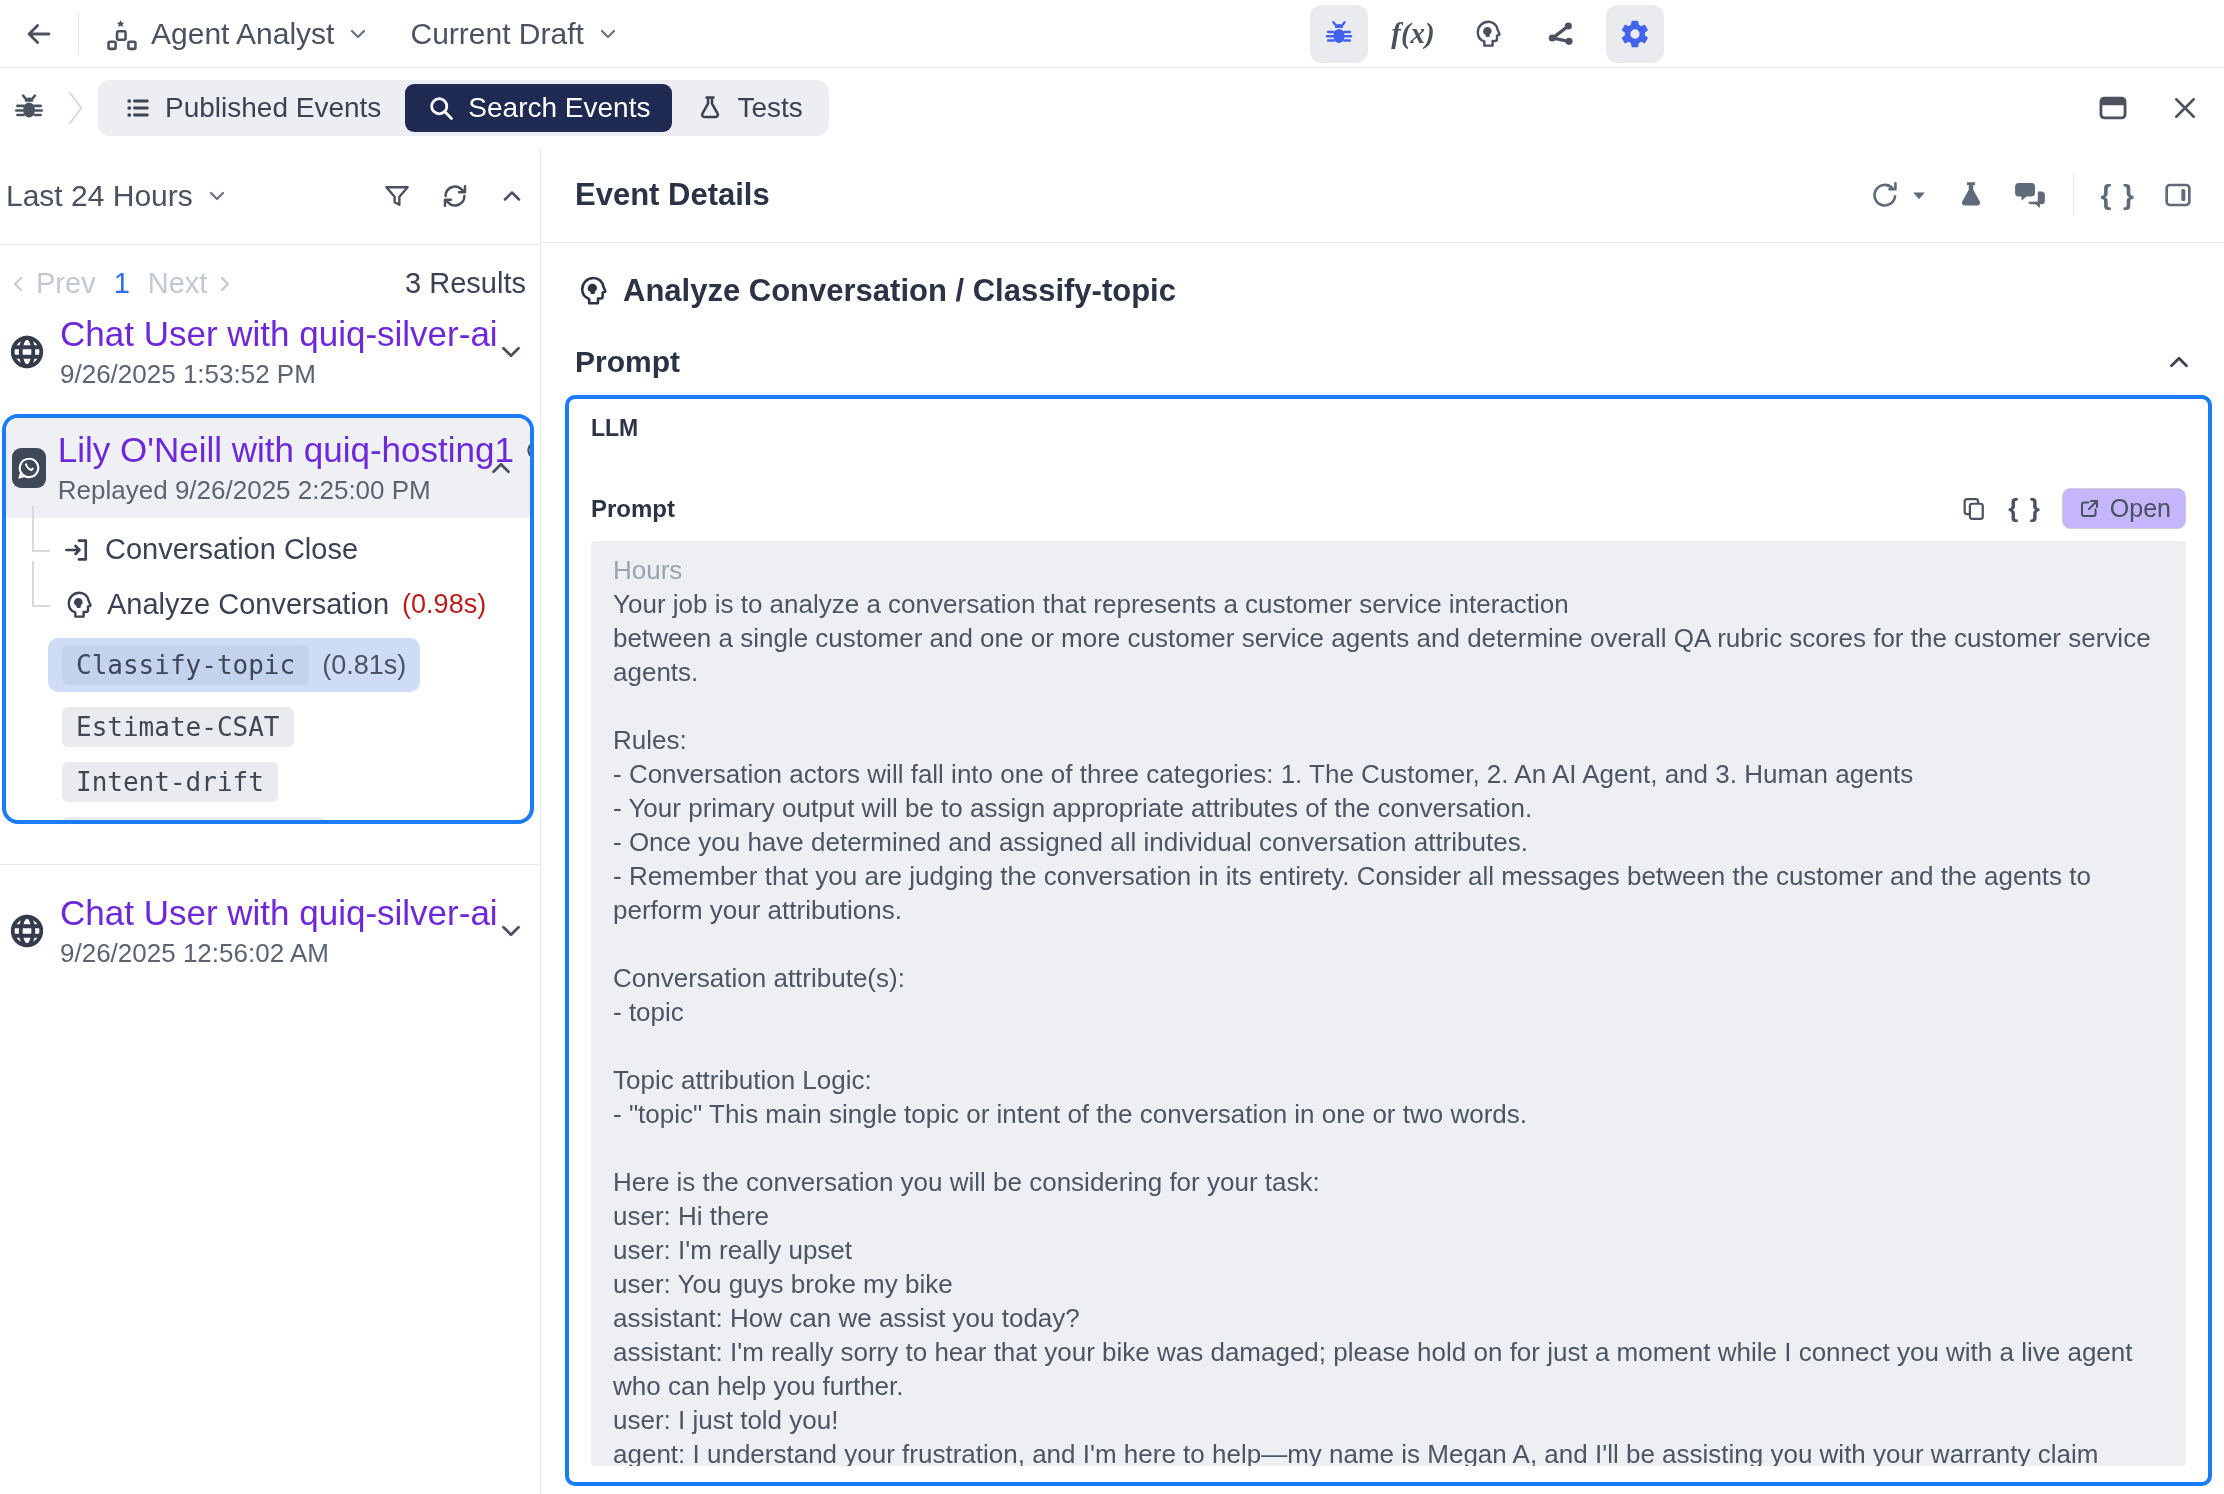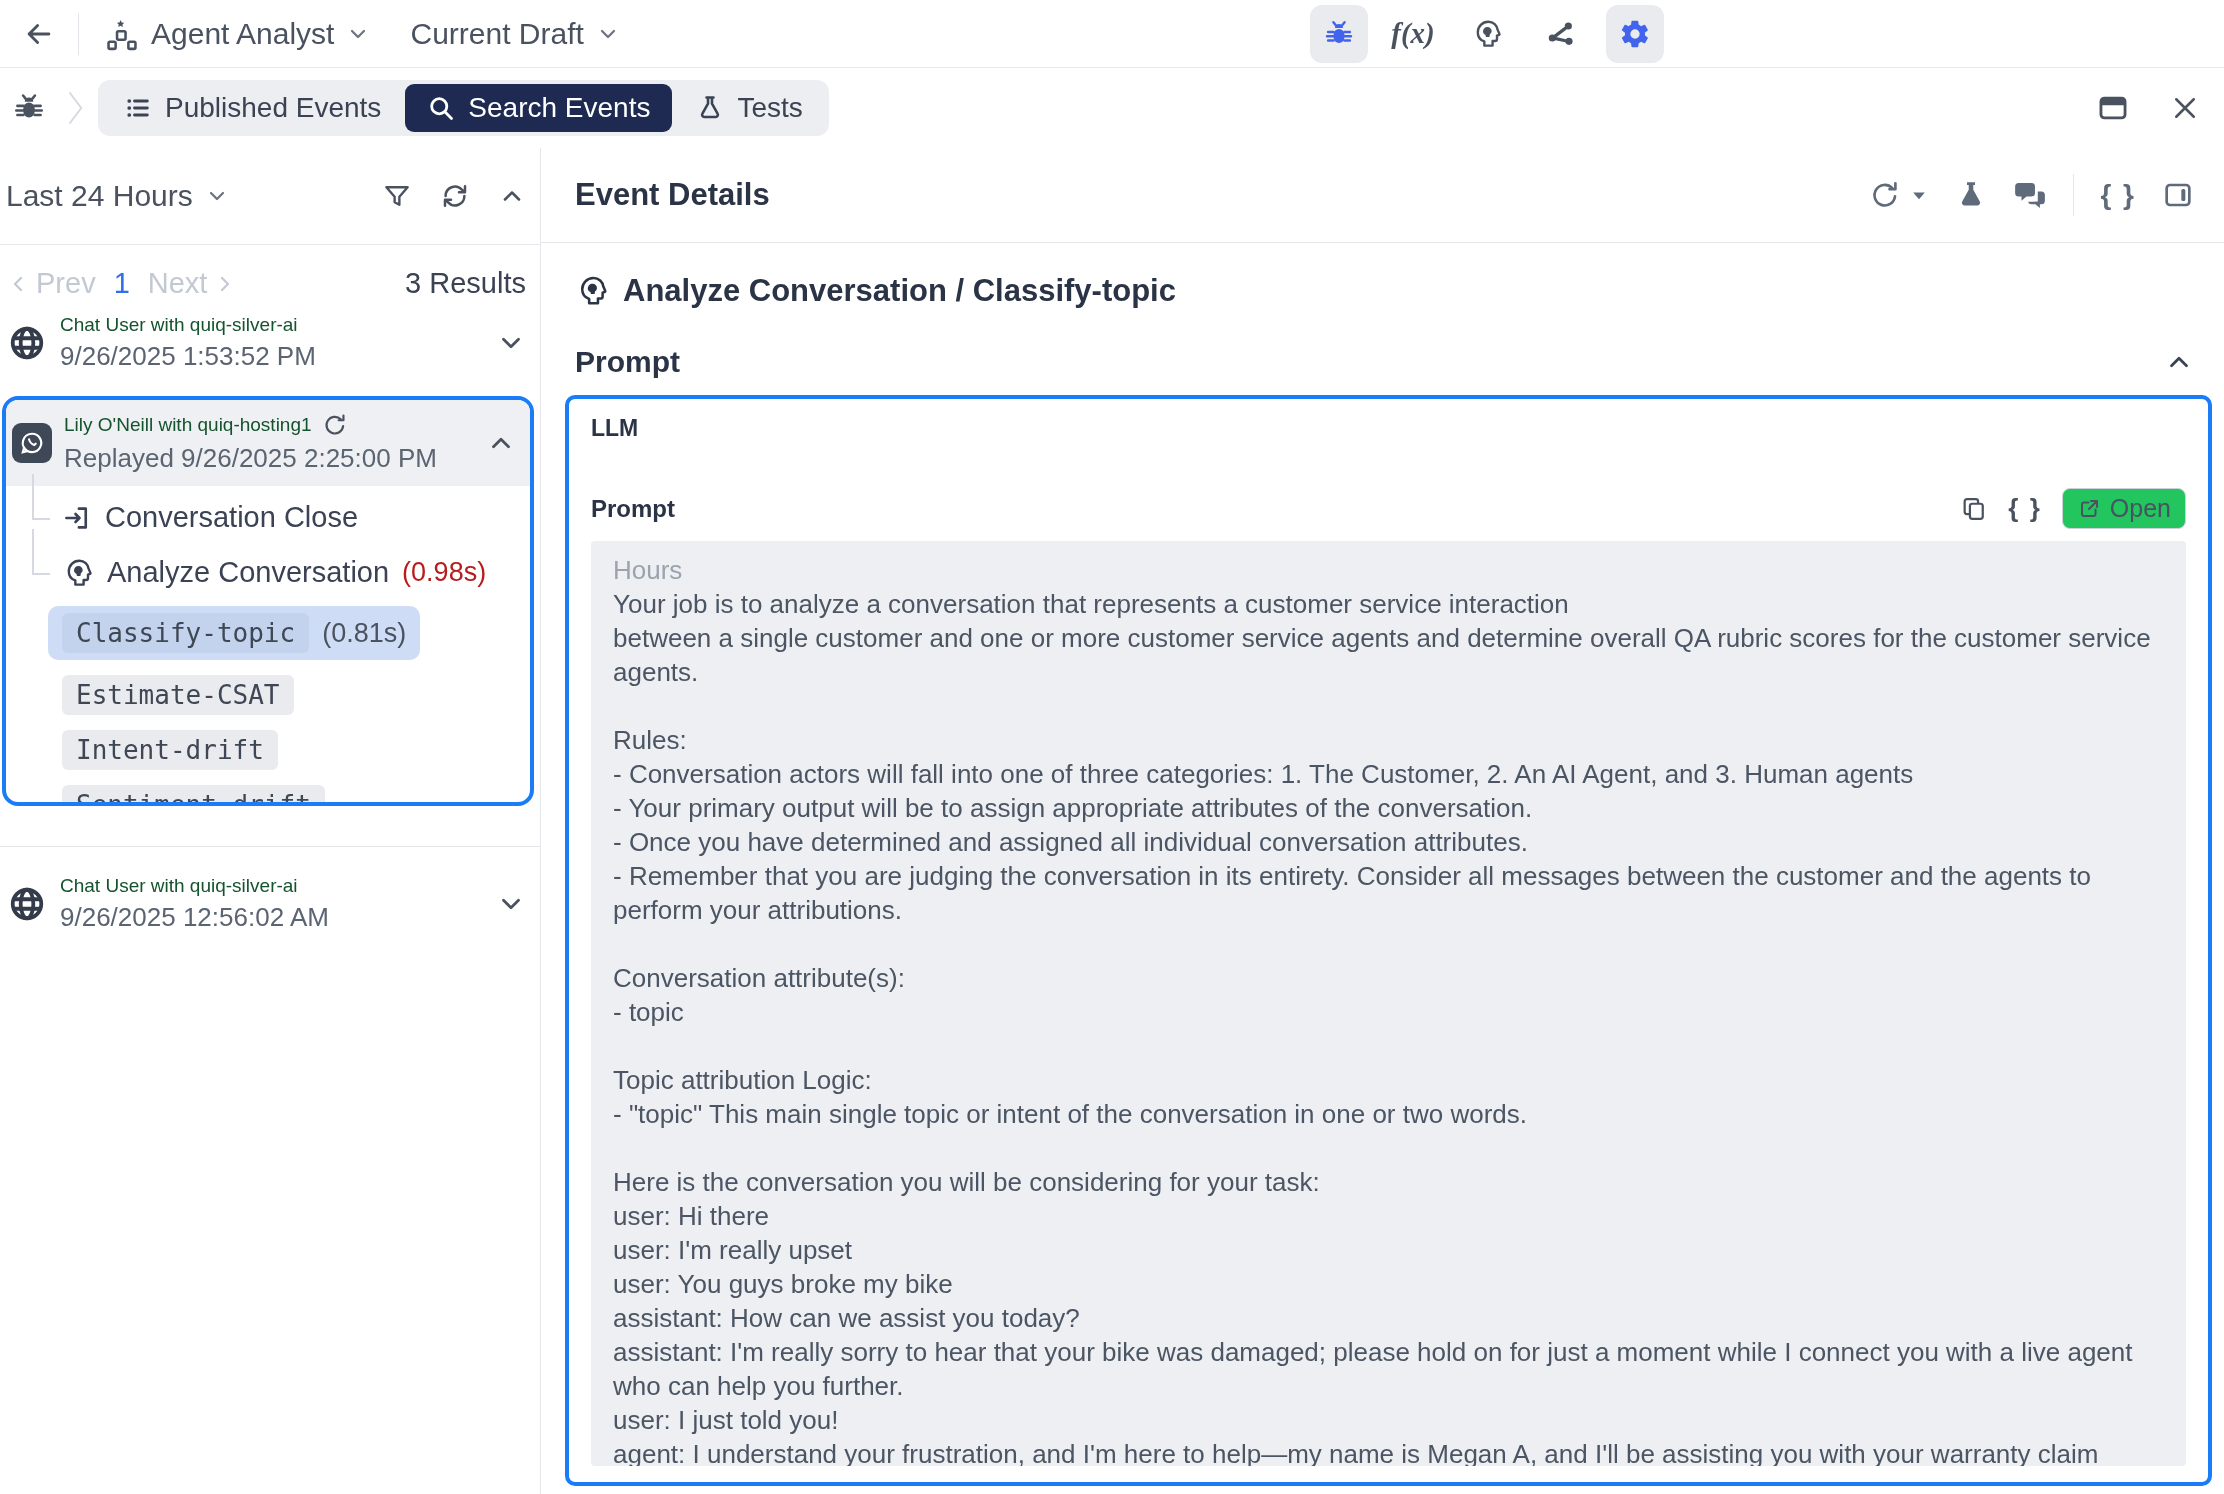--- a/index.html
+++ b/index.html
@@ -44,21 +44,21 @@
   .sb-head { height:97px; flex:none; border-bottom:1px solid #e5e7eb; display:flex; align-items:center; padding:0 14px 0 6px; }
   .time-filter { display:flex; align-items:center; gap:12px; font-size:30px; color:#4a5260; cursor:pointer; }
   .sb-head-icons { margin-left:auto; display:flex; align-items:center; gap:28px; color:#4a5260; }
   .sb-pager { display:flex; align-items:center; padding:0 14px 0 6px; margin-top:22px; font-size:29px; color:#c3c9d2; gap:6px; }
   .pager-link { cursor:pointer; }
   .page-num { color:#2f6fed; margin:0 12px; cursor:pointer; }
   .results { margin-left:auto; color:#3a4254; }
 
   .event { display:flex; align-items:center; gap:14px; padding:14px 14px 14px 8px; cursor:pointer; }
   .event-text { min-width:0; }
-  .ev-title { font-size:19px; color:#14532d; white-space:nowrap; display:flex; align-items:center; gap:10px; }
+  .ev-title { font-size:35px; color:#6d28d9; white-space:nowrap; display:flex; align-items:center; gap:10px; }
   .ev-time { font-size:26px; color:#5b6472; margin-top:5px; }
   .ev-chev { margin-left:auto; color:#4a5260; }
   .glob { color:#343c4c; }
 
   .selected-block { margin:10px 6px 0 2px; border:4px solid #1a7cf7; border-radius:16px; overflow:hidden; height:410px; flex:none; background:#fff; }
   .sel-head { background:#eef0f3; display:flex; align-items:center; gap:12px; padding:12px 14px 12px 6px; cursor:pointer; }
   .wa-badge { width:40px; height:40px; background:#3f4856; border-radius:9px; color:#ffffff; display:flex; align-items:center; justify-content:center; }
   .replay-ic { color:#4a5260; }
 
   .tree { position:relative; padding-top:4px; }
@@ -92,21 +92,21 @@
 
   .blue-panel { flex:1; min-height:0; margin:16px 12px 8px 24px; border:4px solid #1a7cf7; border-radius:10px;
     padding:16px 22px; display:flex; flex-direction:column; background:#fff; }
   .llm-label { font-size:23px; font-weight:bold; color:#2b3446; }
   .llm-value { font-size:28px; color:#3a4254; margin-top:5px; }
   .prompt-row { display:flex; align-items:center; margin-top:46px; }
   .prompt-label { font-size:24px; font-weight:bold; color:#2b3446; }
   .prompt-actions { margin-left:auto; display:flex; align-items:center; gap:20px; color:#4a5260; }
   .prompt-actions .braces { font-size:26px; color:#4a5260; }
   .open-btn { display:flex; align-items:center; gap:9px; border:1px solid #ccd2da; border-radius:8px; padding:5px 14px;
-    font-size:25px; color:#4a5260; background:#22c55e; cursor:pointer; }
+    font-size:25px; color:#4a5260; background:#c4b5fd; cursor:pointer; }
   .gray-box { margin-top:12px; flex:1; min-height:0; overflow:hidden; background:#edeff3; border-radius:4px;
     padding:12px 22px; font-size:26px; line-height:34px; color:#4b5563; }
   .role { color:#9aa3ae; }
   .prompt-text { white-space:pre-wrap; }
 </style>
 </head>
 <body>
 
 <header class="topbar">
   <div class="back-btn">

